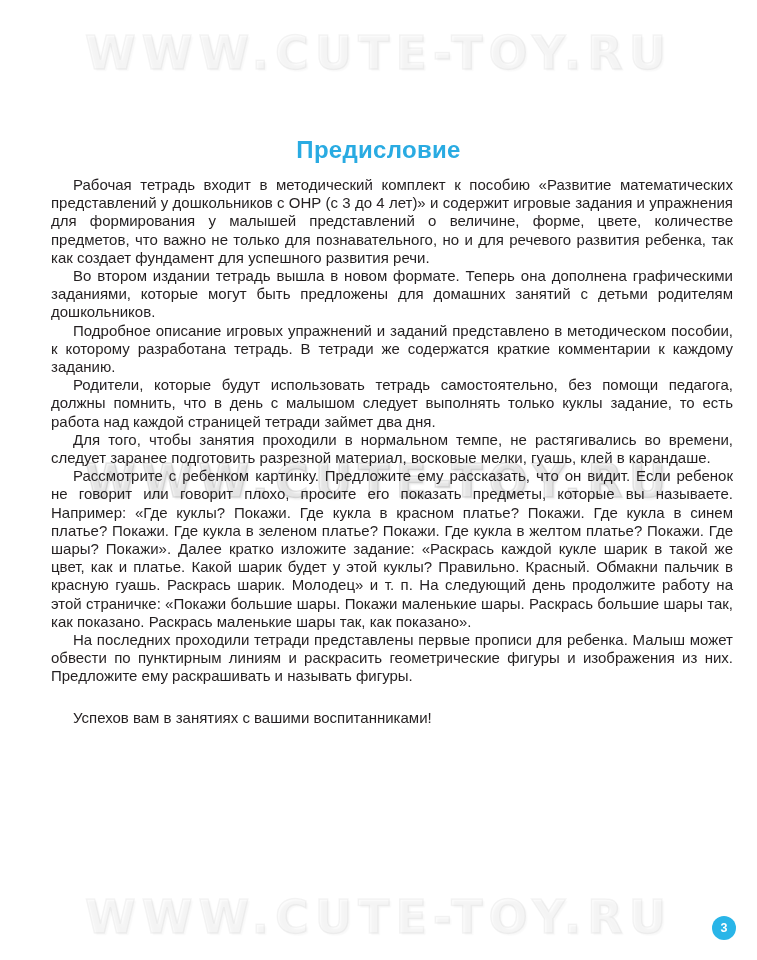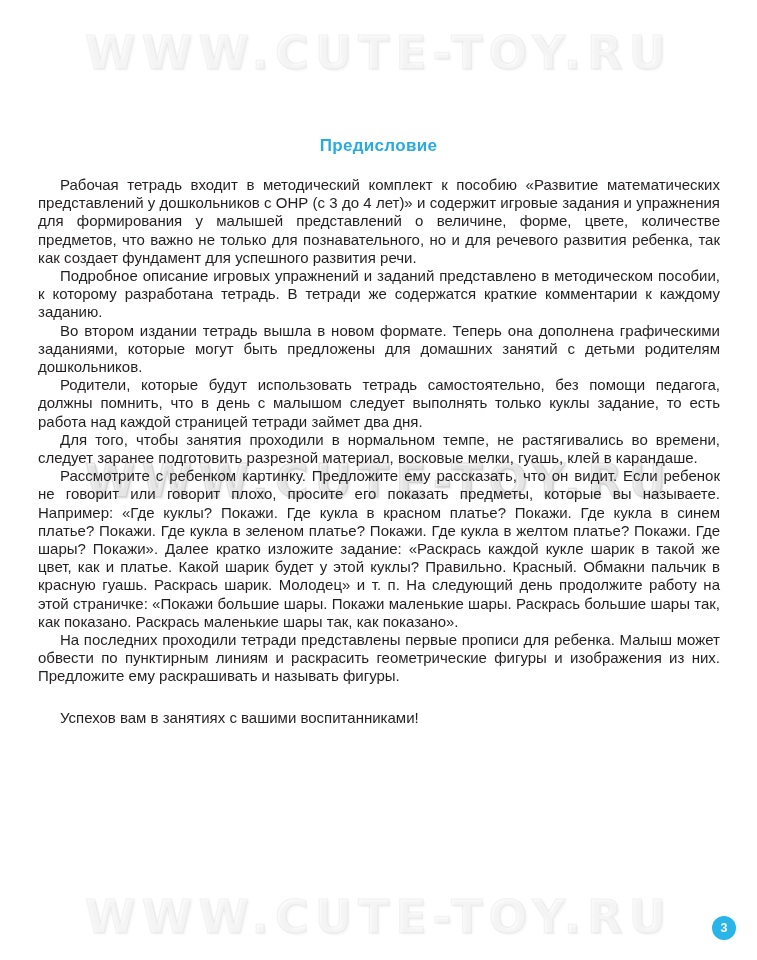--- a/index.html
+++ b/index.html
@@ -29,30 +29,30 @@
   .wm-top    { top: 26px;  opacity: 0.45; }
   .wm-mid    { top: 454px; opacity: 1; }
   .wm-bottom { top: 890px; opacity: 0.45; }
   .title {
     position: absolute;
     top: 136px;
     left: 0;
     right: 0;
     margin: 0;
     text-align: center;
-    font-size: 17px;
+    font-size: 24px;
     font-weight: bold;
     letter-spacing: 0.3px;
     color: var(--accent, #29abe2);
     z-index: 2;
   }
   .body {
     position: absolute;
     top: 176px;
-    left: 38px;
+    left: 51px;
     width: 682px;
     color: var(--text, #231f20);
     font-size: 15px;
     line-height: 18.2px;
     text-align: justify;
     z-index: 1;
   }
   .body p {
     margin: 0;
     text-indent: 22px;
@@ -83,22 +83,22 @@
 <div class="page">
 
   <div class="watermark wm-top">WWW.CUTE-TOY.RU</div>
   <div class="watermark wm-mid">WWW.CUTE-TOY.RU</div>
   <div class="watermark wm-bottom">WWW.CUTE-TOY.RU</div>
 
   <h1 class="title">Предисловие</h1>
 
   <div class="body">
     <p>Рабочая тетрадь входит в методический комплект к пособию «Развитие математических представлений у дошкольников с ОНР (с 3 до 4 лет)» и содержит игровые задания и упражнения для формирования у малышей представлений о величине, форме, цвете, количестве предметов, что важно не только для познавательного, но и для речевого развития ребенка, так как создает фундамент для успешного развития речи.</p>
+    <p>Во втором издании тетрадь вышла в новом формате. Теперь она дополнена графическими заданиями, которые могут быть предложены для домашних занятий с детьми родителям дошкольников.</p>
     <p>Подробное описание игровых упражнений и заданий представлено в методическом пособии, к которому разработана тетрадь. В тетради же содержатся краткие комментарии к каждому заданию.</p>
-    <p>Во втором издании тетрадь вышла в новом формате. Теперь она дополнена графическими заданиями, которые могут быть предложены для домашних занятий с детьми родителям дошкольников.</p>
     <p>Родители, которые будут использовать тетрадь самостоятельно, без помощи педагога, должны помнить, что в день с малышом следует выполнять только куклы задание, то есть работа над каждой страницей тетради займет два дня.</p>
     <p>Для того, чтобы занятия проходили в нормальном темпе, не растягивались во времени, следует заранее подготовить разрезной материал, восковые мелки, гуашь, клей в карандаше.</p>
     <p>Рассмотрите с ребенком картинку. Предложите ему рассказать, что он видит. Если ребенок не говорит или говорит плохо, просите его показать предметы, которые вы называете. Например: «Где куклы? Покажи. Где кукла в красном платье? Покажи. Где кукла в синем платье? Покажи. Где кукла в зеленом платье? Покажи. Где кукла в желтом платье? Покажи. Где шары? Покажи». Далее кратко изложите задание: «Раскрась каждой кукле шарик в такой же цвет, как и платье. Какой шарик будет у этой куклы? Правильно. Красный. Обмакни пальчик в красную гуашь. Раскрась шарик. Молодец» и т. п. На следующий день продолжите работу на этой страничке: «Покажи большие шары. Покажи маленькие шары. Раскрась большие шары так, как показано. Раскрась маленькие шары так, как показано».</p>
     <p>На последних проходили тетради представлены первые прописи для ребенка. Малыш может обвести по пунктирным линиям и раскрасить геометрические фигуры и изображения из них. Предложите ему раскрашивать и называть фигуры.</p>
     <p class="closing">Успехов вам в занятиях с вашими воспитанниками!</p>
   </div>
 
   <div class="page-badge">3</div>
 
 </div>

